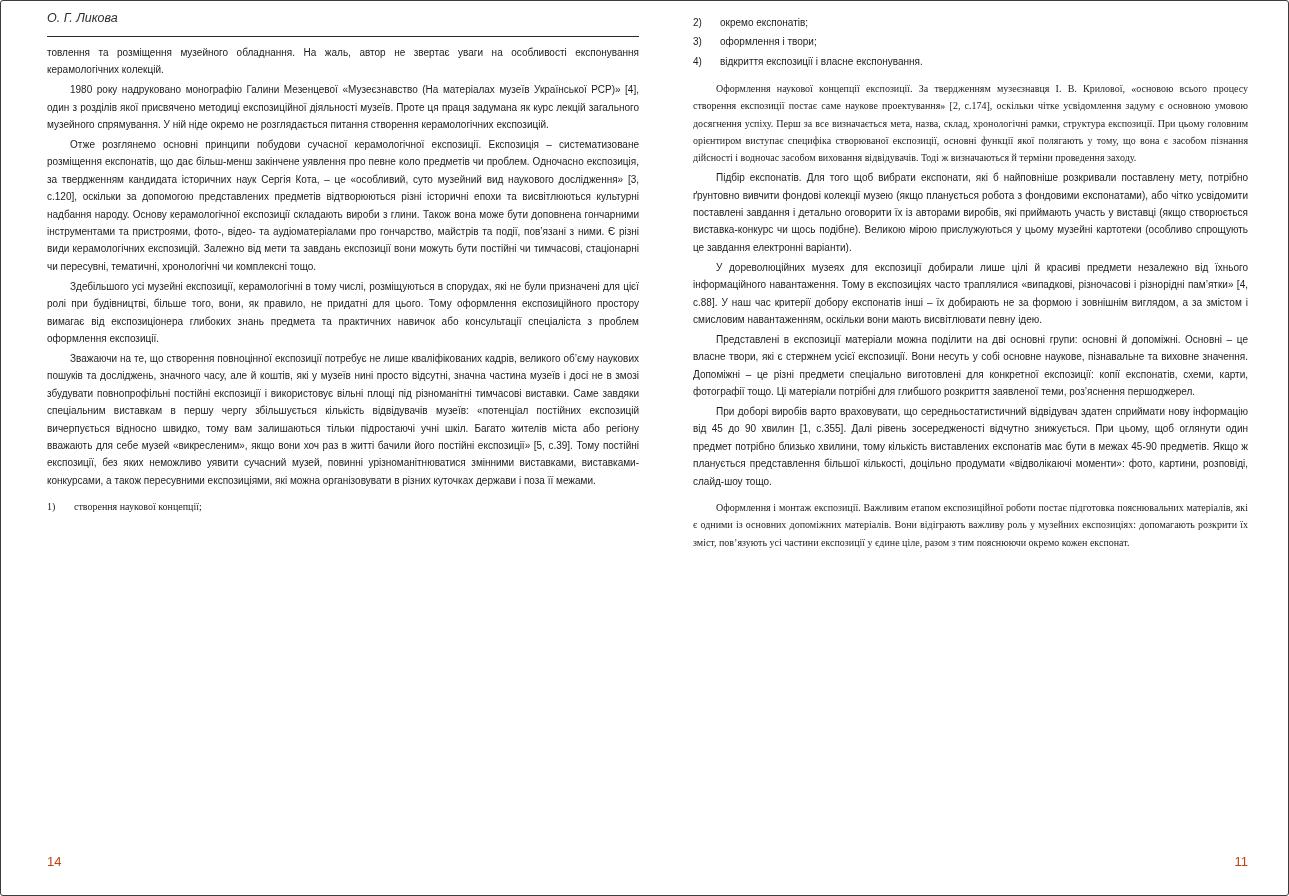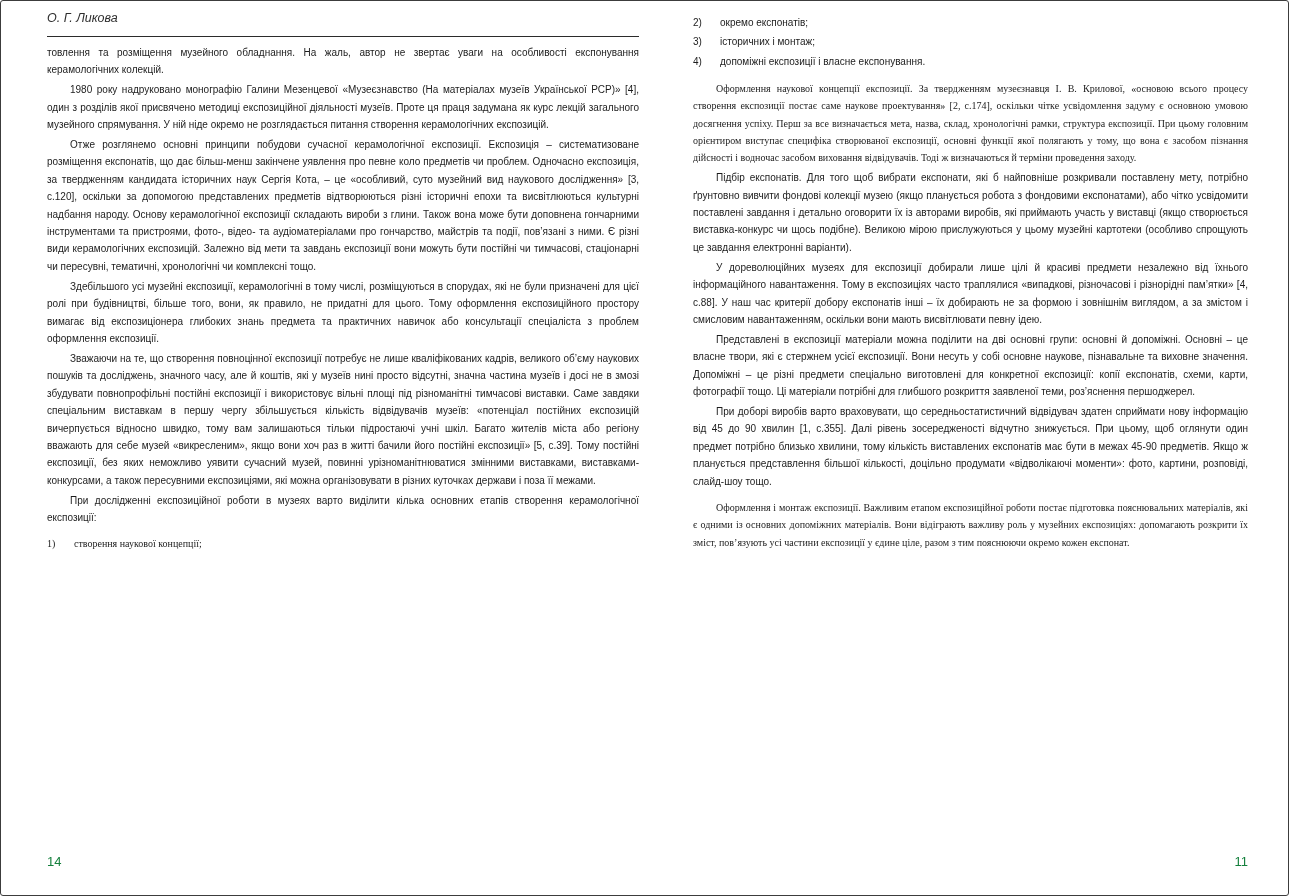--- a/index.html
+++ b/index.html
@@ -50,60 +50,59 @@
   .list-item {
     display: flex;
     margin: 2.5px 0 0 0;
   }
   .list-item .marker { flex: 0 0 27px; }
   .list-item .li-text { flex: 1 1 auto; }
   .page-number {
     position: absolute;
     bottom: 26px;
     font-size: 13px;
-    color: #15803d;
+    color: #c2410c;
   }
   .page.left  .page-number { left: 46px; }
   .page.right .page-number { right: 40px; }
 </style>
 </head>
 <body>
 
 <div class="spread">
 
   <section class="page left">
     <div class="running-head align-left">О. Г. Ликова</div>
     <div class="page-body">
         <p class="para no-indent">товлення та розміщення музейного обладнання. На жаль, автор не звертає уваги на особливості експонування керамологічних колекцій.</p>
         <p class="para">1980 року надруковано монографію Галини Мезенцевої «Музеєзнавство (На матеріалах музеїв Української РСР)» [4], один з розділів якої присвячено методиці експозиційної діяльності музеїв. Проте ця праця задумана як курс лекцій загального музейного спрямування. У ній ніде окремо не розглядається питання створення керамологічних експозицій.</p>
         <p class="para">Отже розглянемо основні принципи побудови сучасної керамологічної експозиції. Експозиція – систематизоване розміщення експонатів, що дає більш-менш закінчене уявлення про певне коло предметів чи проблем. Одночасно експозиція, за твердженням кандидата історичних наук Сергія Кота, – це «особливий, суто музейний вид наукового дослідження» [3, с.120], оскільки за допомогою представлених предметів відтворюються різні історичні епохи та висвітлюються культурні надбання народу. Основу керамологічної експозиції складають вироби з глини. Також вона може бути доповнена гончарними інструментами та пристроями, фото-, відео- та аудіоматеріалами про гончарство, майстрів та події, пов’язані з ними. Є різні види керамологічних експозицій. Залежно від мети та завдань експозиції вони можуть бути постійні чи тимчасові, стаціонарні чи пересувні, тематичні, хронологічні чи комплексні тощо.</p>
         <p class="para">Здебільшого усі музейні експозиції, керамологічні в тому числі, розміщуються в спорудах, які не були призначені для цієї ролі при будівництві, більше того, вони, як правило, не придатні для цього. Тому оформлення експозиційного простору вимагає від експозиціонера глибоких знань предмета та практичних навичок або консультації спеціаліста з проблем оформлення експозиції.</p>
         <p class="para">Зважаючи на те, що створення повноцінної експозиції потребує не лише кваліфікованих кадрів, великого об’єму наукових пошуків та досліджень, значного часу, але й коштів, які у музеїв нині просто відсутні, значна частина музеїв і досі не в змозі збудувати повнопрофільні постійні експозиції і використовує вільні площі під різноманітні тимчасові виставки. Саме завдяки спеціальним виставкам в першу чергу збільшується кількість відвідувачів музеїв: «потенціал постійних експозицій вичерпується відносно швидко, тому вам залишаються тільки підростаючі учні шкіл. Багато жителів міста або регіону вважають для себе музей «викресленим», якщо вони хоч раз в житті бачили його постійні експозиції» [5, с.39]. Тому постійні експозиції, без яких неможливо уявити сучасний музей, повинні урізноманітнюватися змінними виставками, виставками-конкурсами, а також пересувними експозиціями, які можна організовувати в різних куточках держави і поза її межами.</p>
-        <p class="para">При дослідженні експозиційної роботи в музеях варто виділити кілька основних етапів створення керамологічної експозиції:</p>
         <div class="list-item gap">
           <span class="marker">1)</span>
           <span class="li-text">створення наукової концепції;</span>
         </div>
       </div>
     <div class="page-number">14</div>
   </section>
 
   <section class="page right">
     <div class="page-body">
         <div class="list-item">
           <span class="marker">2)</span>
           <span class="li-text">окремо експонатів;</span>
         </div>
         <div class="list-item">
           <span class="marker">3)</span>
-          <span class="li-text">історичних і монтаж;</span>
+          <span class="li-text">оформлення і твори;</span>
         </div>
         <div class="list-item">
           <span class="marker">4)</span>
-          <span class="li-text">допоміжні експозиції і власне експонування.</span>
+          <span class="li-text">відкриття експозиції і власне експонування.</span>
         </div>
         <p class="para gap">Оформлення наукової концепції експозиції. За твердженням музеєзнавця І. В. Крилової, «основою всього процесу створення експозиції постає саме наукове проектування» [2, с.174], оскільки чітке усвідомлення задуму є основною умовою досягнення успіху. Перш за все визначається мета, назва, склад, хронологічні рамки, структура експозиції. При цьому головним орієнтиром виступає специфіка створюваної експозиції, основні функції якої полягають у тому, що вона є засобом пізнання дійсності і водночас засобом виховання відвідувачів. Тоді ж визначаються й терміни проведення заходу.</p>
         <p class="para">Підбір експонатів. Для того щоб вибрати експонати, які б найповніше розкривали поставлену мету, потрібно ґрунтовно вивчити фондові колекції музею (якщо планується робота з фондовими експонатами), або чітко усвідомити поставлені завдання і детально оговорити їх із авторами виробів, які приймають участь у виставці (якщо створюється виставка-конкурс чи щось подібне). Великою мірою прислужуються у цьому музейні картотеки (особливо спрощують це завдання електронні варіанти).</p>
         <p class="para">У дореволюційних музеях для експозиції добирали лише цілі й красиві предмети незалежно від їхнього інформаційного навантаження. Тому в експозиціях часто траплялися «випадкові, різночасові і різнорідні пам’ятки» [4, с.88]. У наш час критерії добору експонатів інші – їх добирають не за формою і зовнішнім виглядом, а за змістом і смисловим навантаженням, оскільки вони мають висвітлювати певну ідею.</p>
         <p class="para">Представлені в експозиції матеріали можна поділити на дві основні групи: основні й допоміжні. Основні – це власне твори, які є стержнем усієї експозиції. Вони несуть у собі основне наукове, пізнавальне та виховне значення. Допоміжні – це різні предмети спеціально виготовлені для конкретної експозиції: копії експонатів, схеми, карти, фотографії тощо. Ці матеріали потрібні для глибшого розкриття заявленої теми, роз’яснення першоджерел.</p>
         <p class="para">При доборі виробів варто враховувати, що середньостатистичний відвідувач здатен сприймати нову інформацію від 45 до 90 хвилин [1, с.355]. Далі рівень зосередженості відчутно знижується. При цьому, щоб оглянути один предмет потрібно близько хвилини, тому кількість виставлених експонатів має бути в межах 45-90 предметів. Якщо ж планується представлення більшої кількості, доцільно продумати «відволікаючі моменти»: фото, картини, розповіді, слайд-шоу тощо.</p>
         <p class="para gap">Оформлення і монтаж експозиції. Важливим етапом експозиційної роботи постає підготовка пояснювальних матеріалів, які є одними із основних допоміжних матеріалів. Вони відіграють важливу роль у музейних експозиціях: допомагають розкрити їх зміст, пов’язують усі частини експозиції у єдине ціле, разом з тим пояснюючи окремо кожен експонат.</p>
       </div>
     <div class="page-number">11</div>
   </section>

